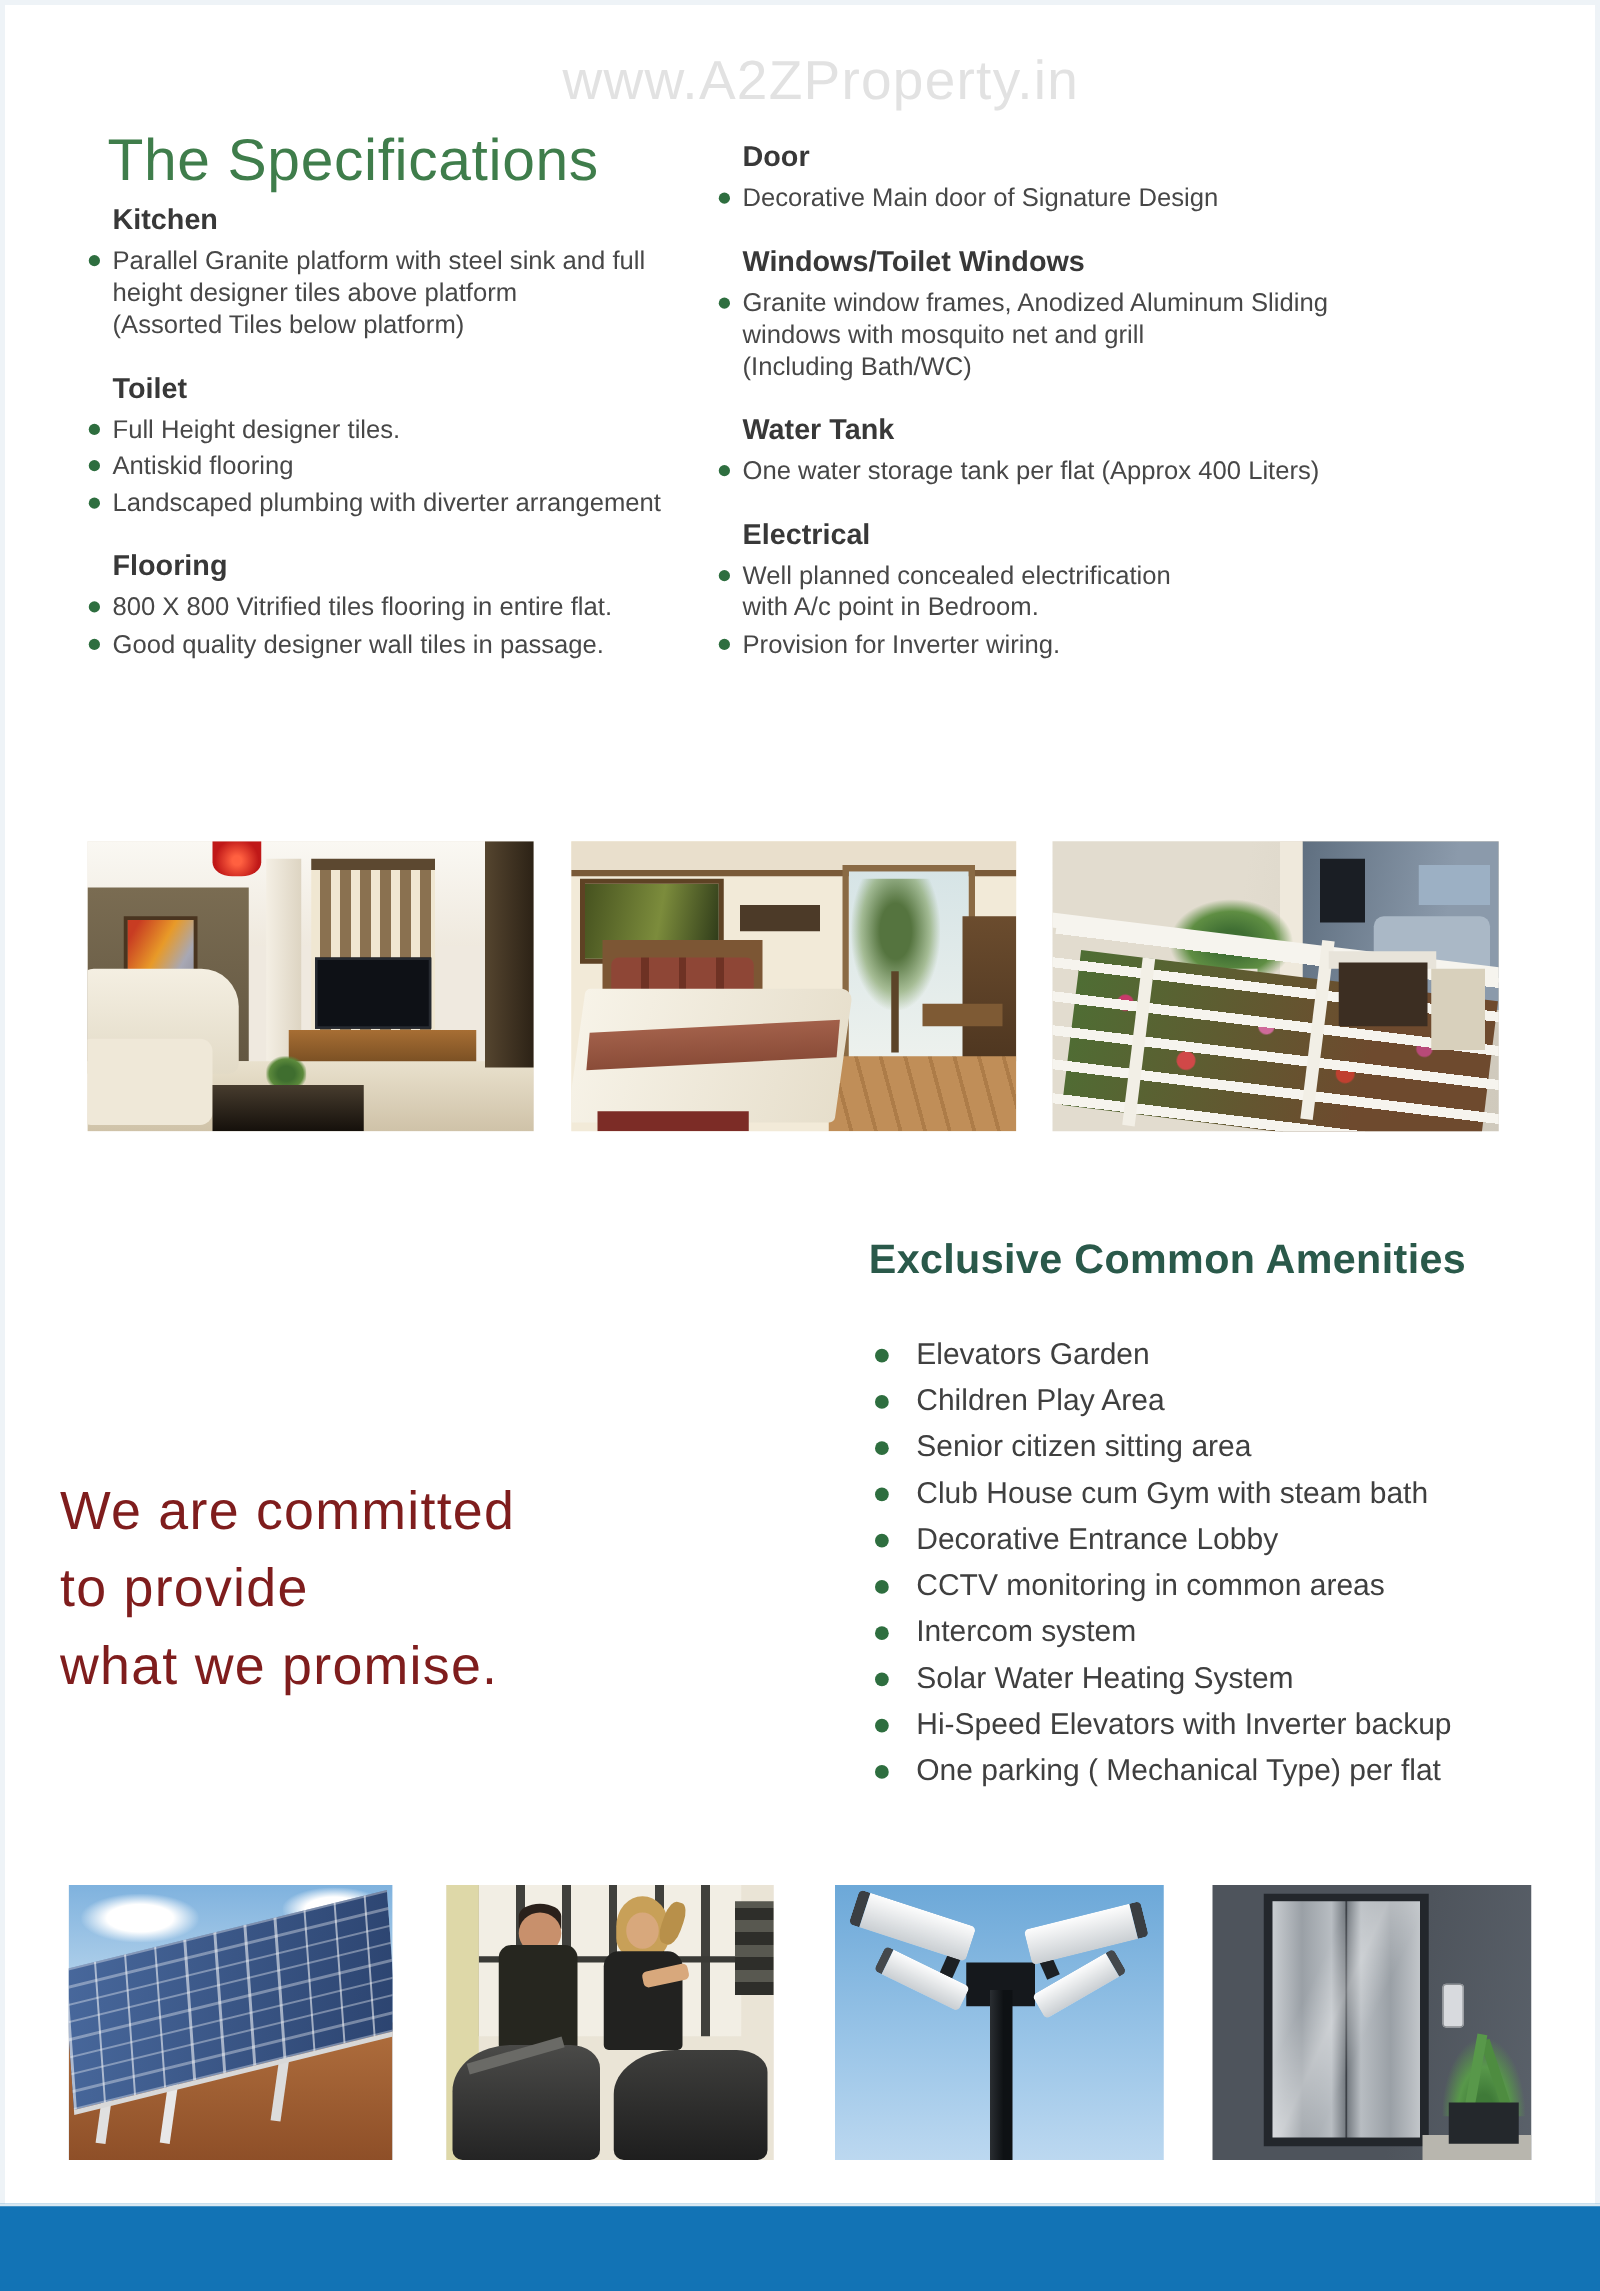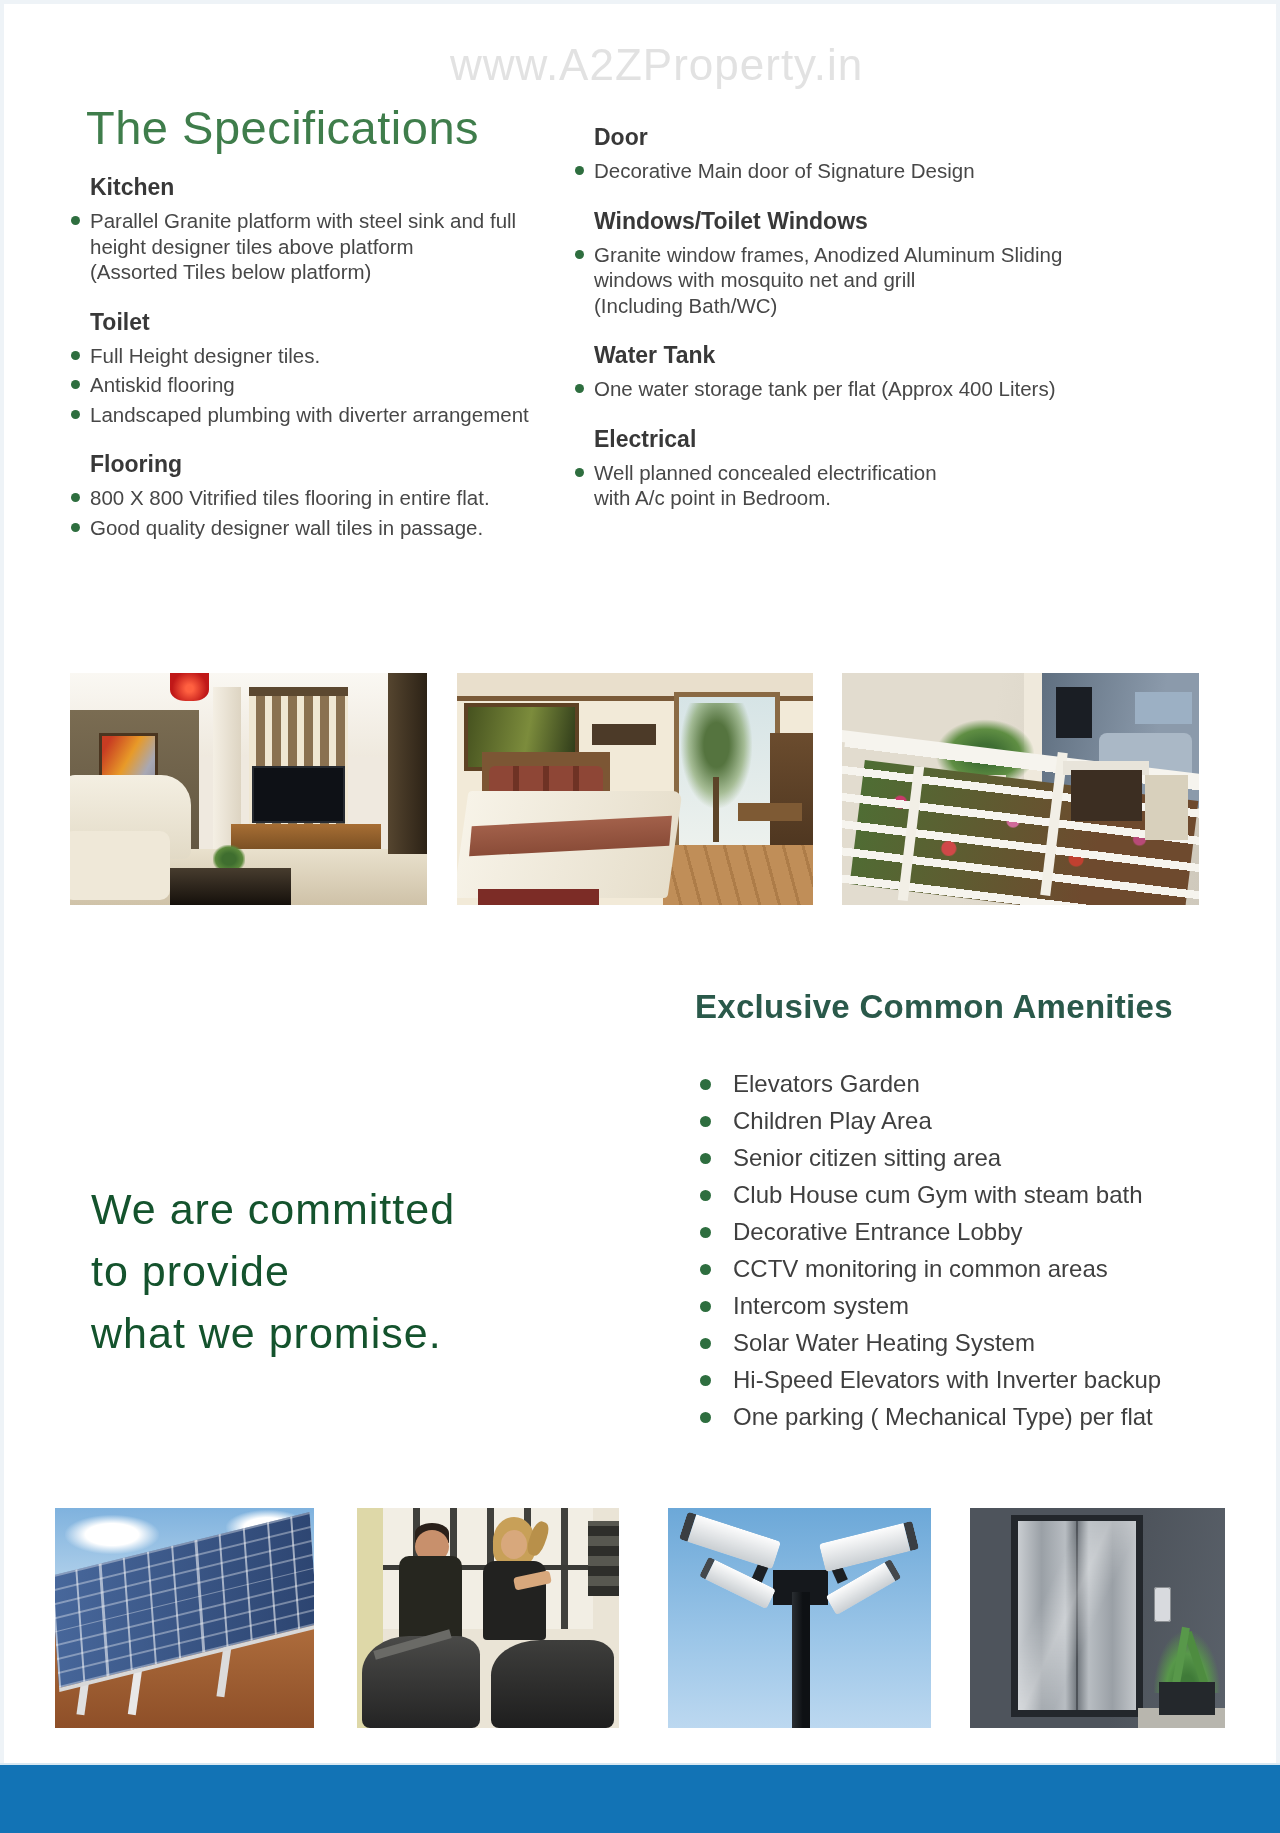--- a/index.html
+++ b/index.html
@@ -8,38 +8,38 @@
     font-family:"Liberation Sans", sans-serif; overflow:hidden;
     box-shadow: inset 0 0 0 4px rgba(205,222,233,.35);
   }
 
   .wm-top { position:absolute; left:450px; top:40px; font-size:44px; font-weight:500;
             color:#e2e2e2; letter-spacing:1px; white-space:nowrap; }
 
   .title { position:absolute; left:86px; top:100px; font-size:47px; font-weight:500;
            color:#3f7d4b; letter-spacing:.5px; }
 
-  .col { position:absolute; width:530px;margin-top:12px; }
+  .col { position:absolute; width:530px; }
   .col-left  { left:68px;  top:162px; }
   .col-right { left:572px; top:112px; }
   .section + .section { margin-top:24px; }
   .sec-h { font-size:23px; font-weight:700; color:#383838; margin:0 0 7px 22px; }
   .brow { display:flex; margin-bottom:4px; }
   .dot  { flex:0 0 9px; width:9px; height:9px; border-radius:50%; background:#2e6e3f; margin:8px 10px 0 3px; }
   .btxt { font-size:20.5px; line-height:25.5px; color:#474747; white-space:pre-line; }
 
   .amen-title { position:absolute; left:695px; top:988px; font-size:33px; font-weight:700;
                 color:#2a594a; letter-spacing:.3px; white-space:nowrap; }
   .amen-list { position:absolute; left:700px; top:1072px; width:545px; margin:0; padding:0; list-style:none; }
   .amen-item { display:flex; margin-bottom:13px; }
   .amen-dot  { flex:0 0 11px; width:11px; height:11px; border-radius:50%; background:#2e6e3f; margin:7px 22px 0 0; }
   .amen-txt  { font-size:24px; line-height:24px; color:#3f3f3f; }
 
   .tagline { position:absolute; left:48px; top:1178px; font-size:43px; font-weight:300;
-             color:#14532d; line-height:62px; letter-spacing:1px;margin-left:43px; }
+             color:#7f1d1d; line-height:62px; letter-spacing:1px; }
 
   .photo { position:absolute; overflow:hidden; background:#ddd; }
   .photo div { position:absolute; }
   #ph1 { left:70px;  top:673px; width:357px; height:232px; }
   #ph2 { left:457px; top:673px; width:356px; height:232px; }
   #ph3 { left:842px; top:673px; width:357px; height:232px; }
   #pb1 { left:55px;  top:1508px; width:259px; height:220px; }
   #pb2 { left:357px; top:1508px; width:262px; height:220px; }
   #pb3 { left:668px; top:1508px; width:263px; height:220px; }
   #pb4 { left:970px; top:1508px; width:255px; height:220px; }
@@ -260,20 +260,24 @@
           <span class="btxt">One water storage tank per flat (Approx 400 Liters)</span>
         </div>
       </div>
       <div class="section">
         <div class="sec-h">Electrical</div>
         <div class="brow">
           <span class="dot"></span>
           <span class="btxt">Well planned concealed electrification
 with A/c point in Bedroom.</span>
         </div>
+        <div class="brow">
+          <span class="dot"></span>
+          <span class="btxt">Provision for Inverter wiring.</span>
+        </div>
       </div>
     </div>
 
   <div class="photo" id="ph1">
     <div class="p1-ceil"></div>
     <div class="p1-wallL"></div>
     <div class="p1-art"></div>
     <div class="p1-lamp"></div>
     <div class="p1-colw"></div>
     <div class="p1-part"></div>

